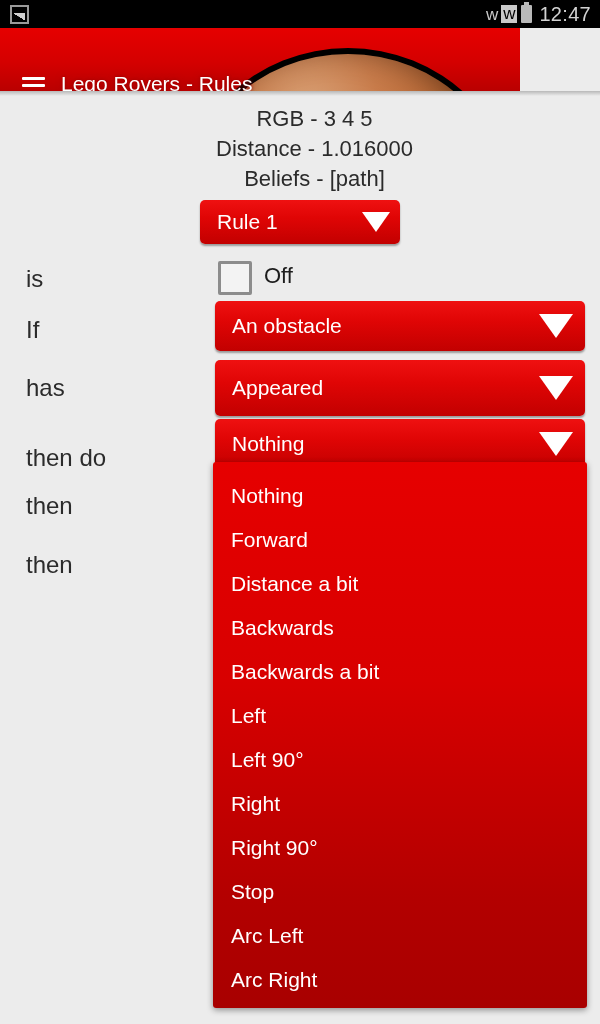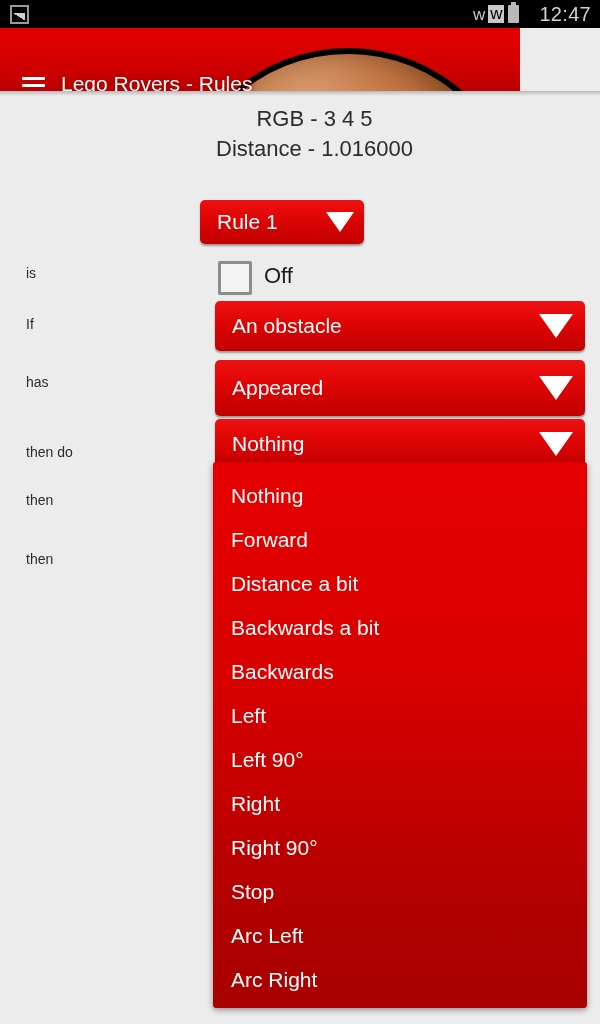--- a/index.html
+++ b/index.html
@@ -71,21 +71,21 @@
     content: "";
     position: absolute;
     top: -3px; left: 3px;
     width: 5px; height: 3px;
     background: #b9b9b9;
   }
   .sb-time {
     color: #d2d2d2;
     font-size: 20px;
     letter-spacing: 0.3px;
-    margin-left: 16px;
+    margin-left: 3px;
   }
 
   
   .appbar {
     position: absolute;
     top: 28px; left: 0;
     width: 520px; height: 63px;
     background: linear-gradient(to bottom, #e60000 0%, #d40000 55%, #b90000 100%);
     overflow: hidden;
   }
@@ -173,38 +173,38 @@
     right: 12px;
     top: 50%;
     transform: translateY(-50%);
     width: 0; height: 0;
     border-left: 17px solid transparent;
     border-right: 17px solid transparent;
     border-top: 24px solid #fff;
   }
   #rule-spinner {
     left: 200px; top: 200px;
-    width: 164px; height: 44px;
+    width: 200px; height: 44px;
   }
   #rule-spinner .caret {
     right: 10px;
     border-left: 14px solid transparent;
     border-right: 14px solid transparent;
     border-top: 20px solid #fff;
   }
   #if-spinner   { left: 215px; top: 301px; width: 370px; height: 50px; }
   #has-spinner  { left: 215px; top: 360px; width: 370px; height: 56px; }
   #do-spinner   { left: 215px; top: 419px; width: 370px; height: 50px; }
 
   
   .row-label {
     position: absolute;
     left: 26px;
     color: #2b2b2b;
-    font-size: 14px;
+    font-size: 24px;
   }
   #lbl-is     { top: 265px; }
   #lbl-if     { top: 316px; }
   #lbl-has    { top: 374px; }
   #lbl-thendo { top: 444px; }
   #lbl-then1  { top: 492px; }
   #lbl-then2  { top: 551px; }
 
   
   .checkbox {
@@ -271,20 +271,21 @@
     <div class="menu-icon">
       <span></span>
         <span></span>
     </div>
   </div>
   <div class="appbar-shadow"></div>
 
   <div class="readouts">
     <div>RGB - 3 4 5</div>
     <div>Distance - 1.016000</div>
+    <div>Beliefs - [path]</div>
   </div>
 
   <div class="spinner" id="rule-spinner">
     <span class="sp-label">Rule 1</span>
     <span class="caret"></span>
   </div>
 
   <div class="row-label" id="lbl-is">is</div>
   <div class="row-label" id="lbl-if">If</div>
   <div class="row-label" id="lbl-has">has</div>
@@ -307,22 +308,22 @@
 
   <div class="spinner" id="do-spinner">
     <span class="sp-label">Nothing</span>
     <span class="caret"></span>
   </div>
 
   <div class="dropdown" id="action-dropdown">
       <div class="dd-item">Nothing</div>
       <div class="dd-item">Forward</div>
       <div class="dd-item">Distance a bit</div>
+      <div class="dd-item">Backwards</div>
       <div class="dd-item">Backwards a bit</div>
-      <div class="dd-item">Backwards</div>
       <div class="dd-item">Left</div>
       <div class="dd-item">Left 90°</div>
       <div class="dd-item">Right</div>
       <div class="dd-item">Right 90°</div>
       <div class="dd-item">Stop</div>
       <div class="dd-item">Arc Left</div>
       <div class="dd-item">Arc Right</div>
     </div>
 
 </div>

